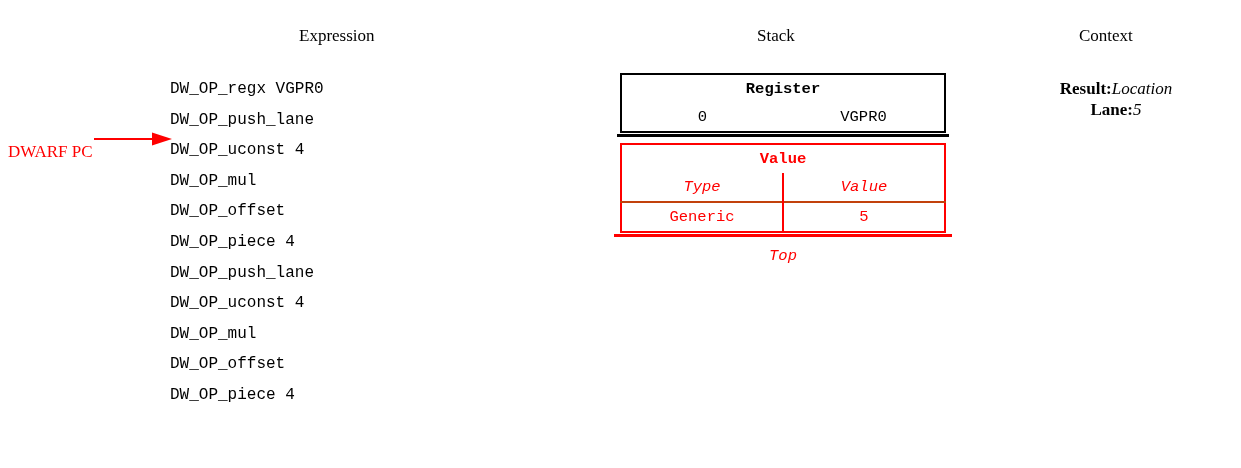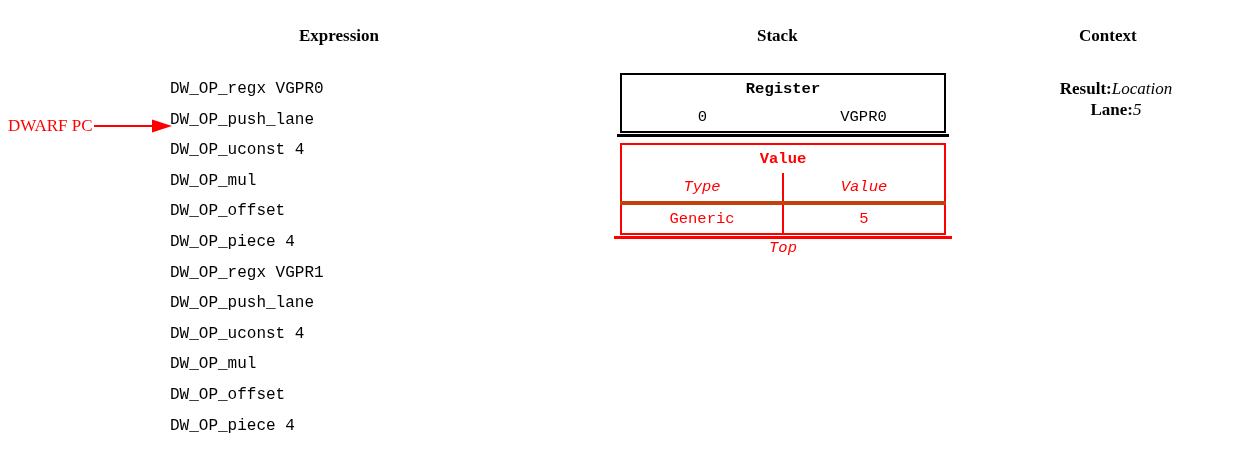--- a/index.html
+++ b/index.html
@@ -12,21 +12,21 @@
     height: 468px;
     position: relative;
     font-family: "Liberation Serif", serif;
     overflow: hidden;
   }
 
   
   .col-heading {
     position: absolute;
     font-family: "Liberation Serif", serif;
-    font-weight: bold;
+    font-weight: normal;
     font-size: 17px;
     color: #000000;
     white-space: nowrap;
   }
   #heading-expression { left: 299px; top: 26px; }
   #heading-stack      { left: 757px; top: 26px; }
   #heading-context    { left: 1079px; top: 26px; }
 
   
   #expression-list {
@@ -50,20 +50,21 @@
     top: 116px;
     display: flex;
     align-items: center;
     color: #ff0000;
   }
   #dwarf-pc-label {
     font-family: "Liberation Serif", serif;
     font-size: 17px;
     color: #ff0000;
     white-space: nowrap;
+    margin-top: 26px;
   }
   #dwarf-pc-arrow {
     display: block;
     margin-left: 1px;
   }
 
   
   #stack-area {
     position: absolute;
     left: 620px;
@@ -103,21 +104,21 @@
     border-top: 2px solid #444444;
   }
 
   
   #value-table {
     border-color: #ff0000;
     margin-top: 6px;
   }
   #value-table td { color: #ff0000; }
   #value-table .has-divider-right { border-right: 2px solid #ff0000; }
-  #value-table .datarow-top { border-top: 4px solid #c2410c; text-align: center; }
+  #value-table .datarow-top { border-top: 2px solid #c2410c; text-align: center; }
 
   
   #stack-separator {
     width: 332px;
     height: 3px;
     background: #000000;
     margin-left: -3px;
     margin-top: 1px;
   }
   
@@ -127,21 +128,21 @@
     background: #ff0000;
     margin-left: -6px;
     margin-top: 1px;
   }
   #stack-top-label {
     text-align: center;
     font-family: "Liberation Mono", monospace;
     font-style: italic;
     font-size: 15.5px;
     color: #ff0000;
-    margin-top: 0;
+    margin-top: 10px;
     width: 326px;
   }
 
   
   #context-area {
     position: absolute;
     left: 1016px;
     top: 78px;
     width: 200px;
     text-align: center;
@@ -171,21 +172,20 @@
   </svg>
 </div>
 
 <div id="expression-list">
   <div class="expr-line">DW_OP_regx VGPR0</div>
   <div class="expr-line">DW_OP_push_lane</div>
   <div class="expr-line">DW_OP_uconst 4</div>
   <div class="expr-line">DW_OP_mul</div>
   <div class="expr-line">DW_OP_offset</div>
   <div class="expr-line">DW_OP_piece 4</div>
-  <div class="expr-line">DW_OP_regx VGPR1</div>
   <div class="expr-line">DW_OP_push_lane</div>
   <div class="expr-line">DW_OP_uconst 4</div>
   <div class="expr-line">DW_OP_mul</div>
   <div class="expr-line">DW_OP_offset</div>
   <div class="expr-line">DW_OP_piece 4</div>
 </div>
 
 <div id="stack-area">
 
   <table class="stack-table" id="register-table">

